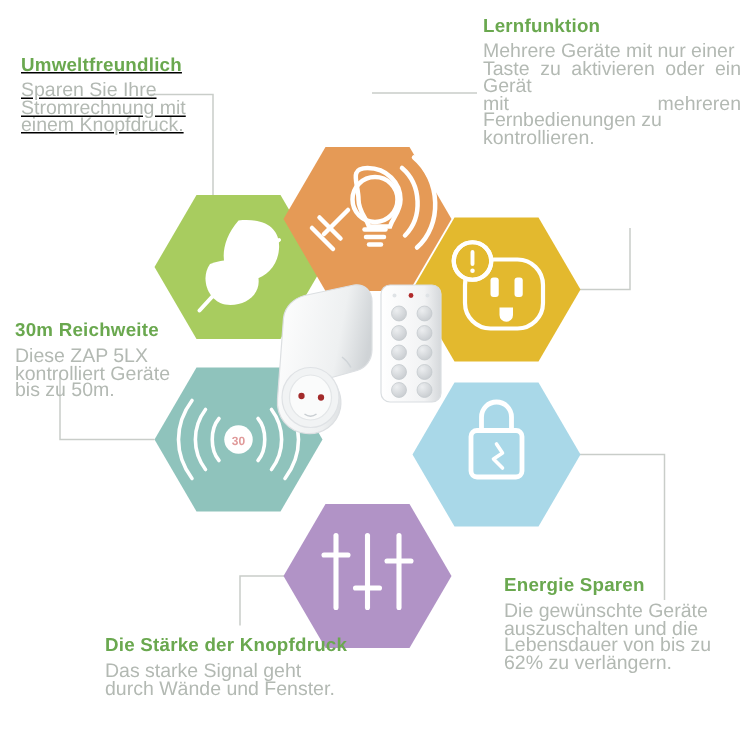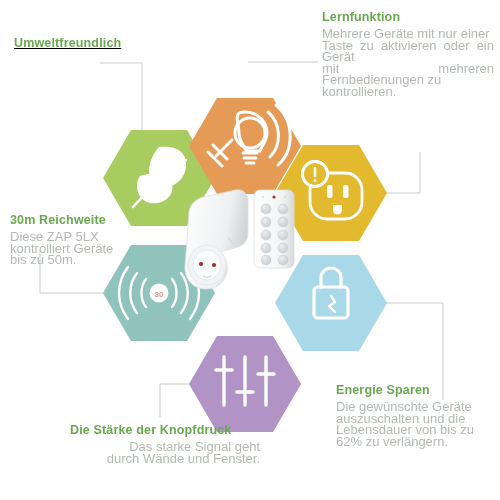--- a/index.html
+++ b/index.html
@@ -35,21 +35,21 @@
     white-space: pre-line;
   }
   .body-txt {
     color: #b3b9b3;
     font-size: 13px;
     line-height: 11.6px;
     margin: 0;
     white-space: pre-line;
     text-align: justify;
   }
-  .body-txt.nojust { text-align: right; }
+  .body-txt.nojust { text-align: left; }
 
   
   #blk-umwelt      { left: 14px;  top: 36px;  width: 140px; text-decoration: underline; }
   #blk-lern        { left: 322px; top: 10px;  width: 172px; }
   #blk-intelligent { left: 364px; top: 88px;  width: 126px; }
   #blk-reichweite  { left: 10px;  top: 213px; width: 126px; }
   #blk-staerke     { left: 70px;  top: 423px; width: 190px; }
   #blk-energie     { left: 336px; top: 383px; width: 152px; }
 
   #blk-staerke .heading { font-size: 12.5px; }
@@ -209,20 +209,23 @@
             <circle cx="283" cy="248" r="5"></circle>
           <circle cx="266" cy="260" r="5"></circle>
             <circle cx="283" cy="260" r="5"></circle>
         </g>
       </g>
     </g>
   </svg>
 
   <div class="txt-block" id="blk-umwelt">
     <p class="heading">Umweltfreundlich</p>
+    <p class="body-txt">Sparen Sie Ihre
+Stromrechnung mit
+einem Knopfdruck.</p>
   </div>
 
   <div class="txt-block" id="blk-lern">
     <p class="heading">Lernfunktion</p>
     <p class="body-txt">Mehrere Geräte mit nur einer
 Taste zu aktivieren oder ein Gerät
 mit mehreren Fernbedienungen zu
 kontrollieren.</p>
   </div>
 

